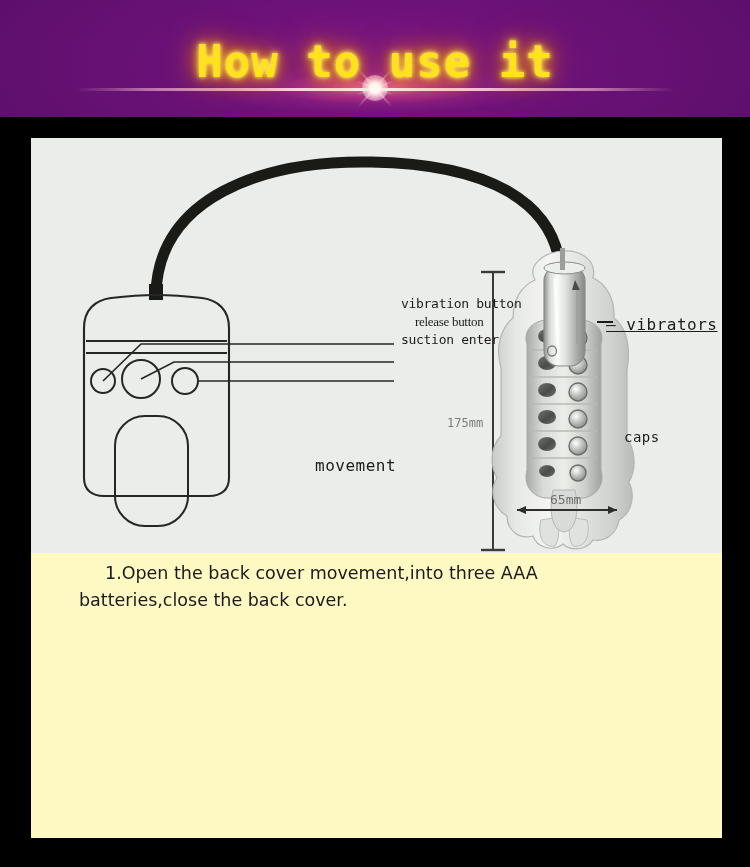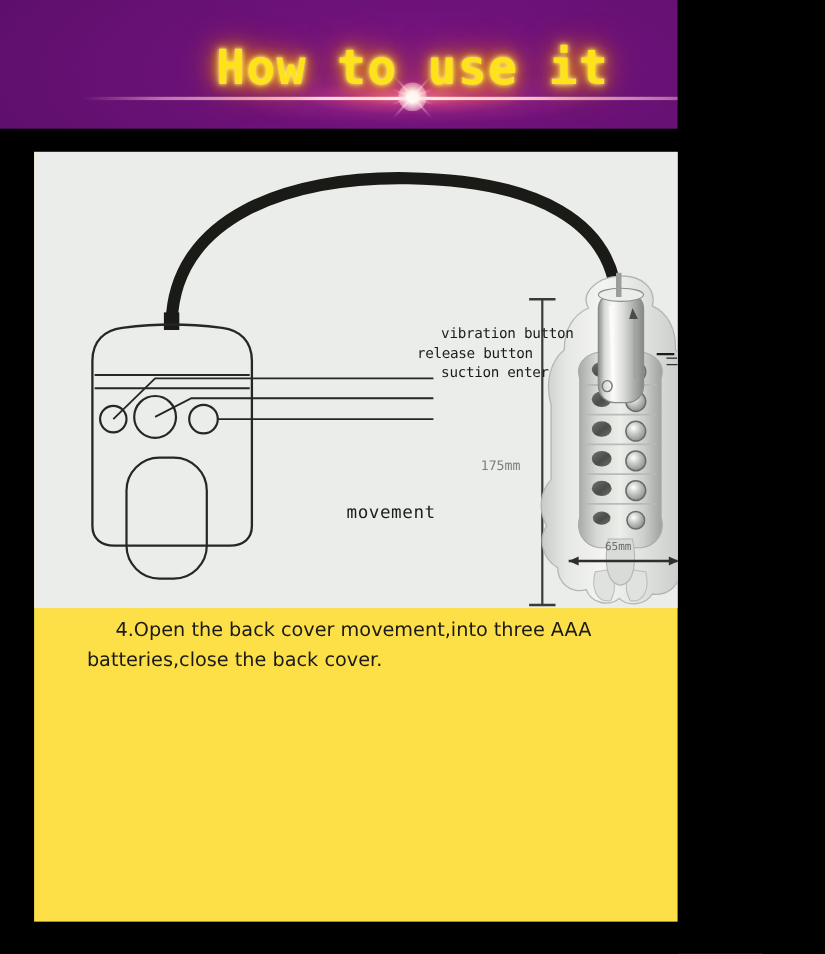--- a/index.html
+++ b/index.html
@@ -10,21 +10,21 @@
   }
   body {
     width: 750px;
     height: 867px;
     overflow: hidden;
     font-family: "DejaVu Sans", sans-serif;
   }
 
   .page {
     position: relative;
-    width: 616px;
+    width: 750px;
     height: 867px;
     background: #000000;
     overflow: hidden;
   }
 
   
   .banner {
     position: absolute;
     left: 0;
     top: 0;
@@ -115,21 +115,21 @@
     white-space: nowrap;
   }
 
   
   .content-panel {
     position: absolute;
     left: 31px;
     top: 138px;
     width: 691px;
     height: 700px;
-    background: #fde047;
+    background: #fef9c3;
   }
 
   
   .diagram {
     position: absolute;
     left: 0;
     top: 0;
     width: 691px;
     height: 415px;
   }
@@ -137,27 +137,27 @@
 
   .lbl {
     position: absolute;
     font-family: "DejaVu Sans Mono", monospace;
     font-size: 13px;
     color: #1c1c1c;
     white-space: nowrap;
     letter-spacing: -0.3px;
   }
   .lbl-vibration { left: 370px; top: 158px; }
-  .lbl-release   { left: 348px; top: 176px; }
+  .lbl-release   { left: 384px; top: 176px; font-family: Liberation Serif, serif; }
   .lbl-suction   { left: 370px; top: 194px; }
   .lbl-movement  { left: 284px; top: 318px; font-size: 16px; letter-spacing: 0.5px;}
   .lbl-vibrators { left: 575px; top: 177px; font-size: 16px; letter-spacing: 0.5px; text-decoration: underline;}
   .lbl-caps      { left: 593px; top: 291px; font-size: 14px; letter-spacing: 0.5px;}
-  .lbl-175       { left: 406px; top: 278px; font-size: 12px; color: #7d7d7d; letter-spacing: 0px;}
-  .lbl-65        { left: 519px; top: 354px; font-size: 10px; color: #6f6f6f; letter-spacing: 0px;}
+  .lbl-175       { left: 416px; top: 278px; font-size: 12px; color: #7d7d7d; letter-spacing: 0px;}
+  .lbl-65        { left: 519px; top: 354px; font-size: 13px; color: #6f6f6f; letter-spacing: 0px;}
 
   
   .instructions {
     position: absolute;
     left: 48px;
     top: 422px;
     width: 560px;
     font-family: "DejaVu Sans", sans-serif;
     font-size: 17.5px;
     line-height: 26.5px;
@@ -353,19 +353,19 @@
       <div class="lbl lbl-release">release button</div>
       <div class="lbl lbl-suction">suction enter</div>
       <div class="lbl lbl-movement">movement</div>
       <div class="lbl lbl-vibrators">— vibrators</div>
       <div class="lbl lbl-caps">caps</div>
       <div class="lbl lbl-175">175mm</div>
       <div class="lbl lbl-65">65mm</div>
     </div>
 
     <div class="instructions">
-      <p>4.Open the back cover movement,into three AAA batteries,close the back cover.</p>
+      <p>1.Open the back cover movement,into three AAA batteries,close the back cover.</p>
     </div>
 
   </div>
 
   <div class="bottom-bar"></div>
 </div>
 
 </body></html>

